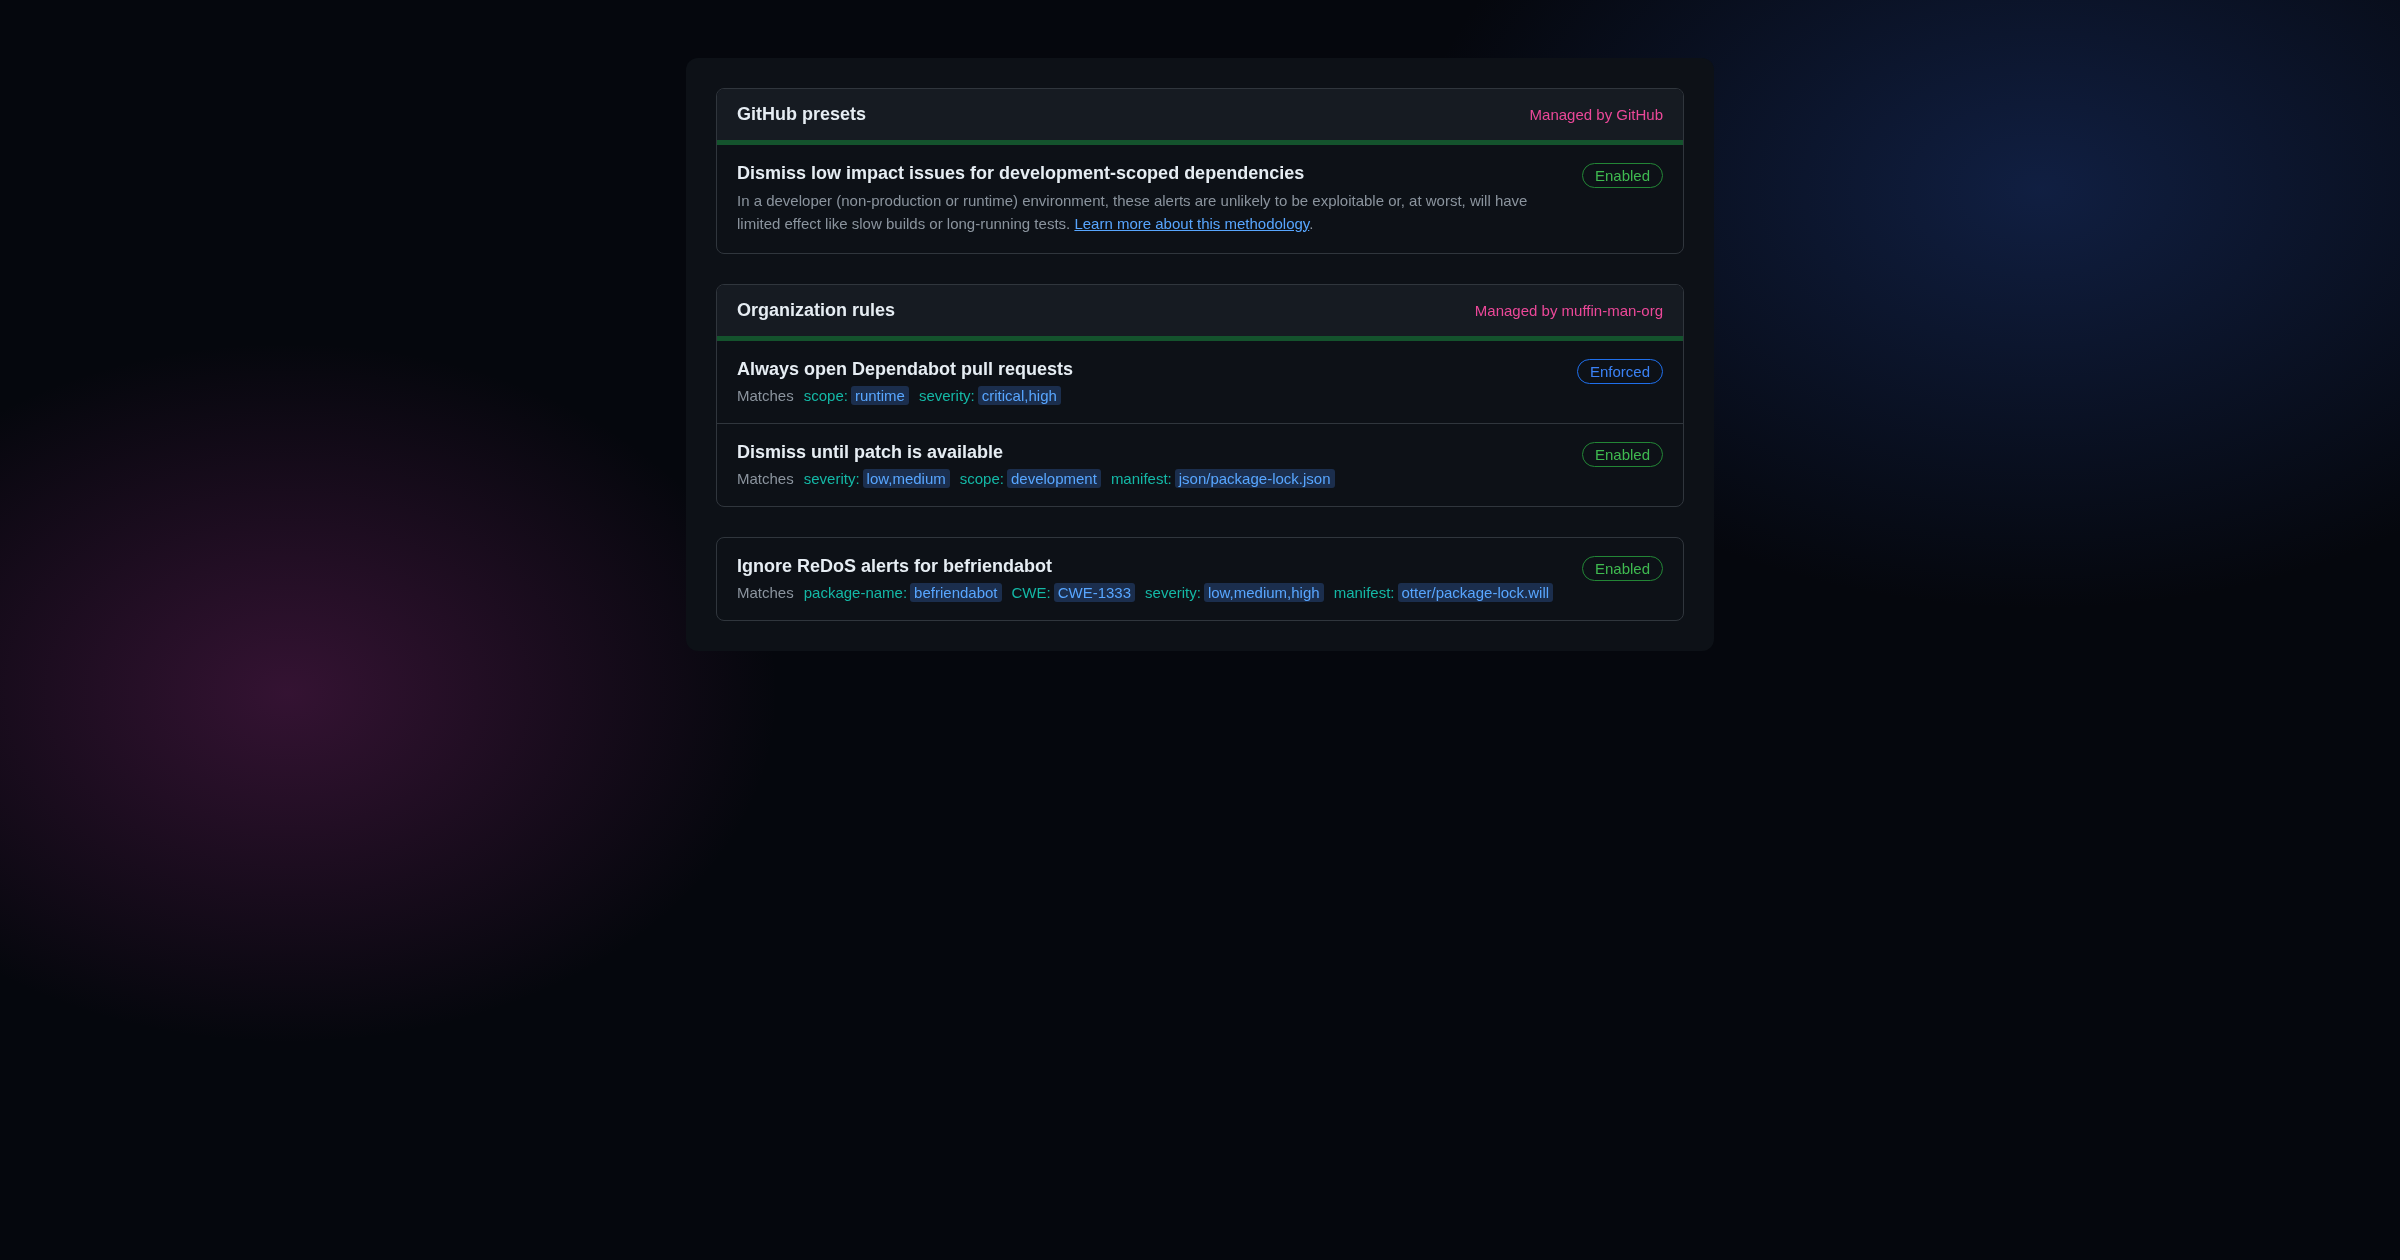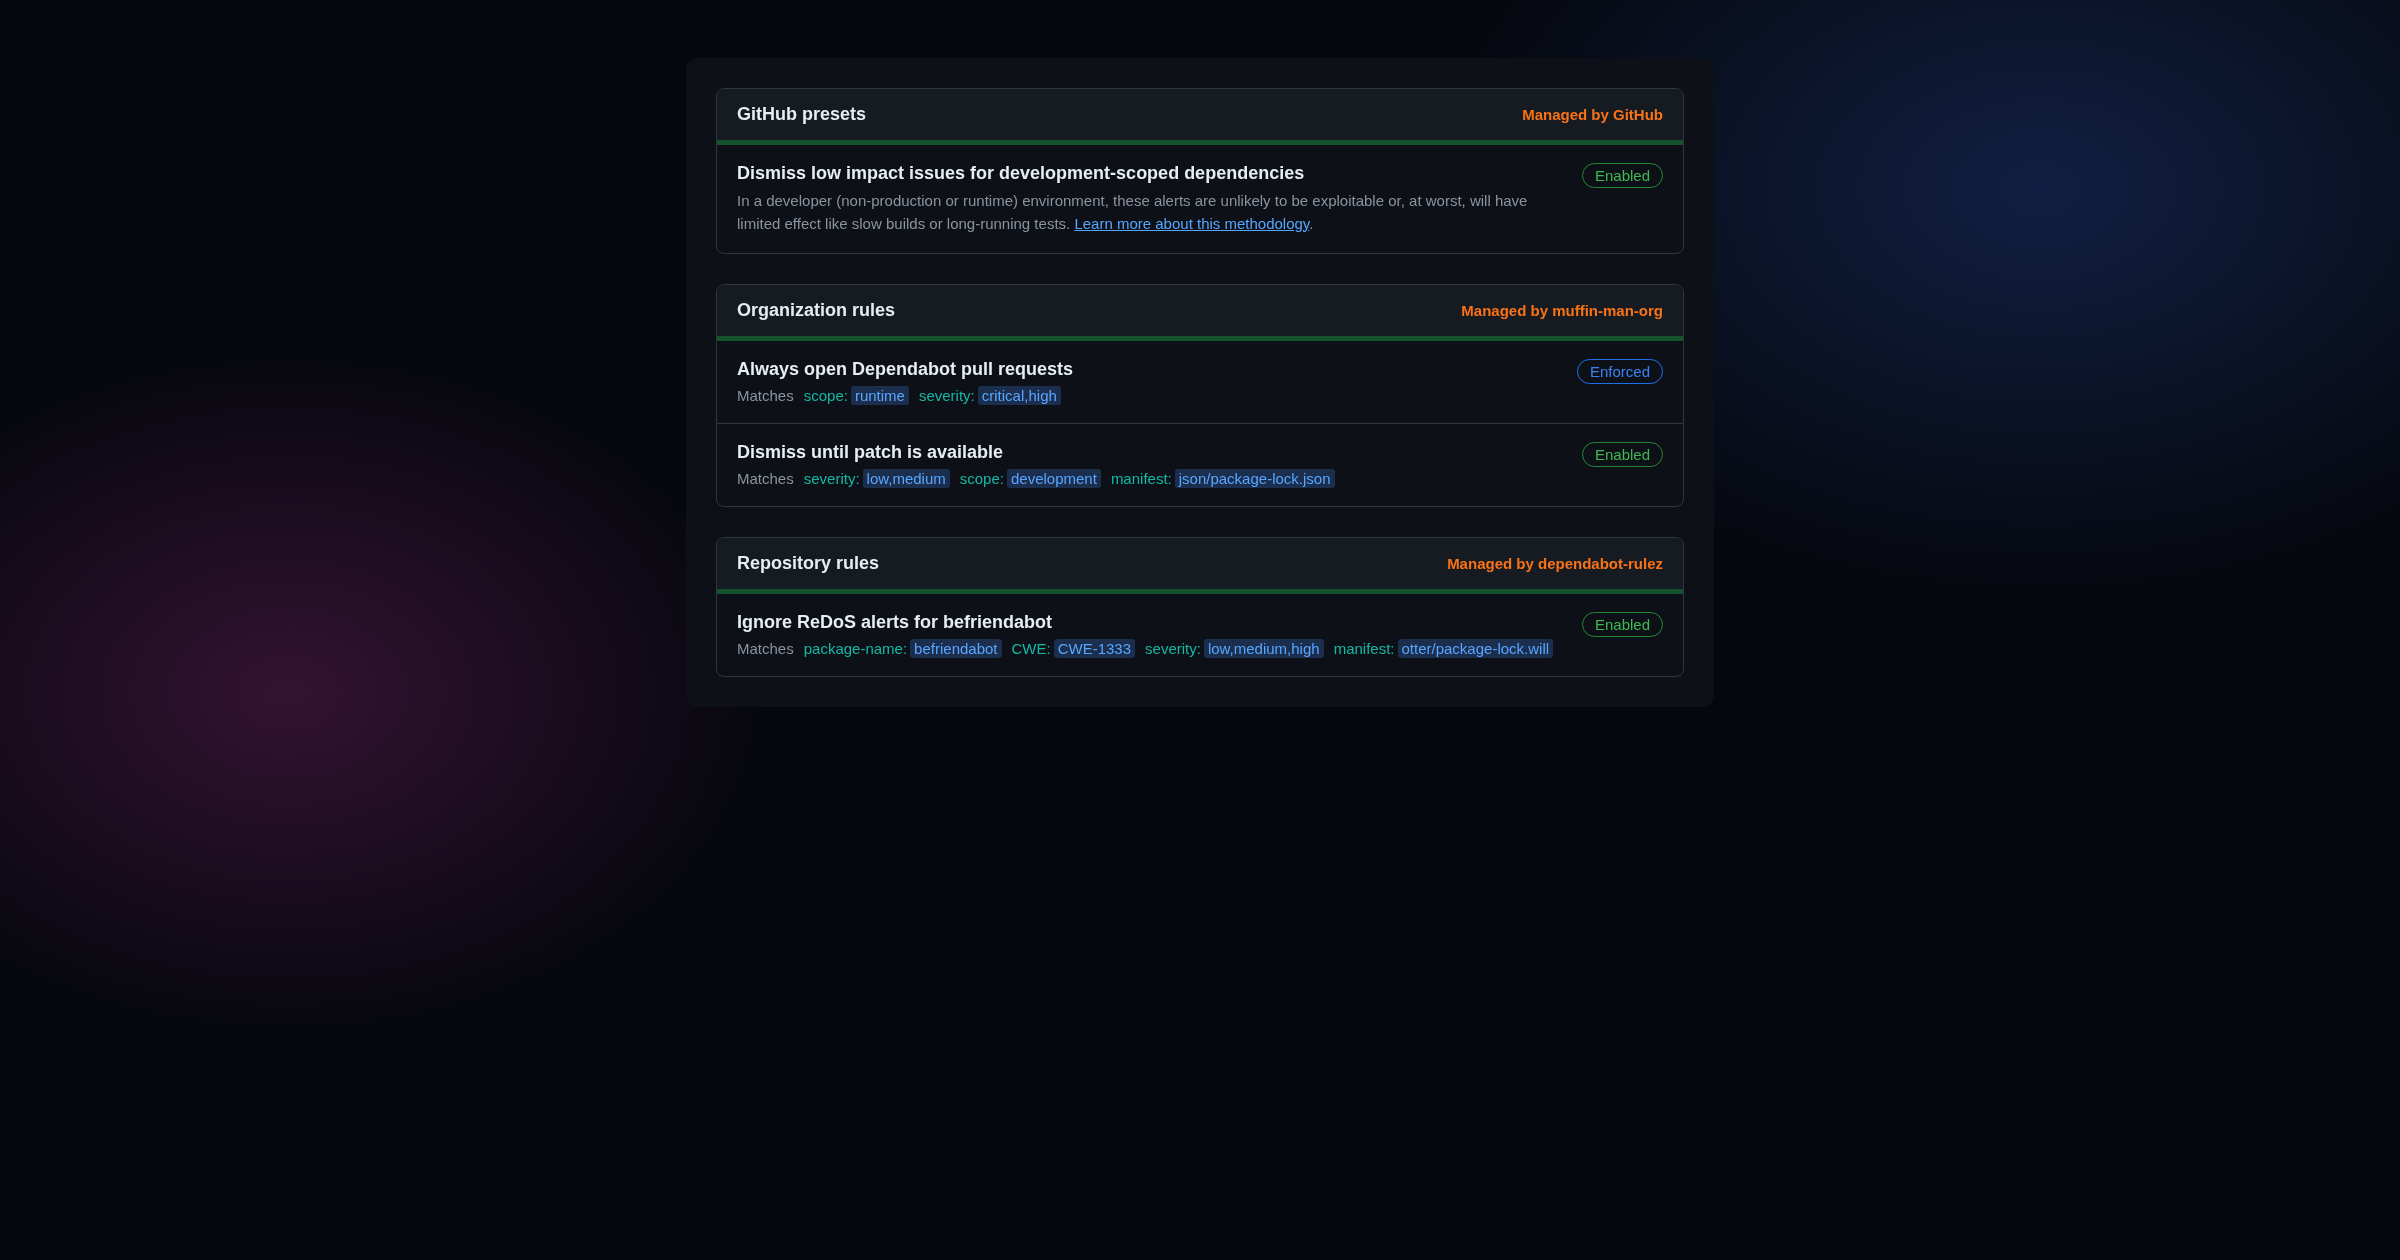--- a/index.html
+++ b/index.html
@@ -37,23 +37,22 @@
     align-items: center;
     justify-content: space-between;
     border-bottom: 5px solid #14532d;
   }
   .section-title {
     color: #e6edf3;
     font-size: 18px;
     font-weight: 600;
   }
   .managed-by {
-    color: #f97316;
-    font-size: 15px;
-    font-weight: bold;
+    color: #ec4899;
+    font-size: 15px;
   }
   .rule-row {
     padding: 18px 20px;
     display: flex;
     justify-content: space-between;
     align-items: flex-start;
     gap: 20px;
   }
   .rule-row + .rule-row {
     border-top: 1px solid #30363d;
@@ -176,27 +175,20 @@
             <span class="match-key">manifest:</span>
             <span class="chip">json/package-lock.json</span>
           </span>
         </div>
       </div>
       <span class="badge badge-enabled">Enabled</span>
     </div>
   </div>
 
   <div class="section">
-    <div class="section-header">
-      <div class="section-title">Repository rules</div>
-      <div class="managed-by">
-        <span>Managed by</span>
-        <span>dependabot-rulez</span>
-      </div>
-    </div>
     <div class="rule-row">
       <div class="rule-left">
         <div class="rule-title">Ignore ReDoS alerts for befriendabot</div>
         <div class="matches-line">
           <span class="matches-label">Matches</span>
           <span class="match-group">
             <span class="match-key">package-name:</span>
             <span class="chip">befriendabot</span>
           </span>
           <span class="match-group">

